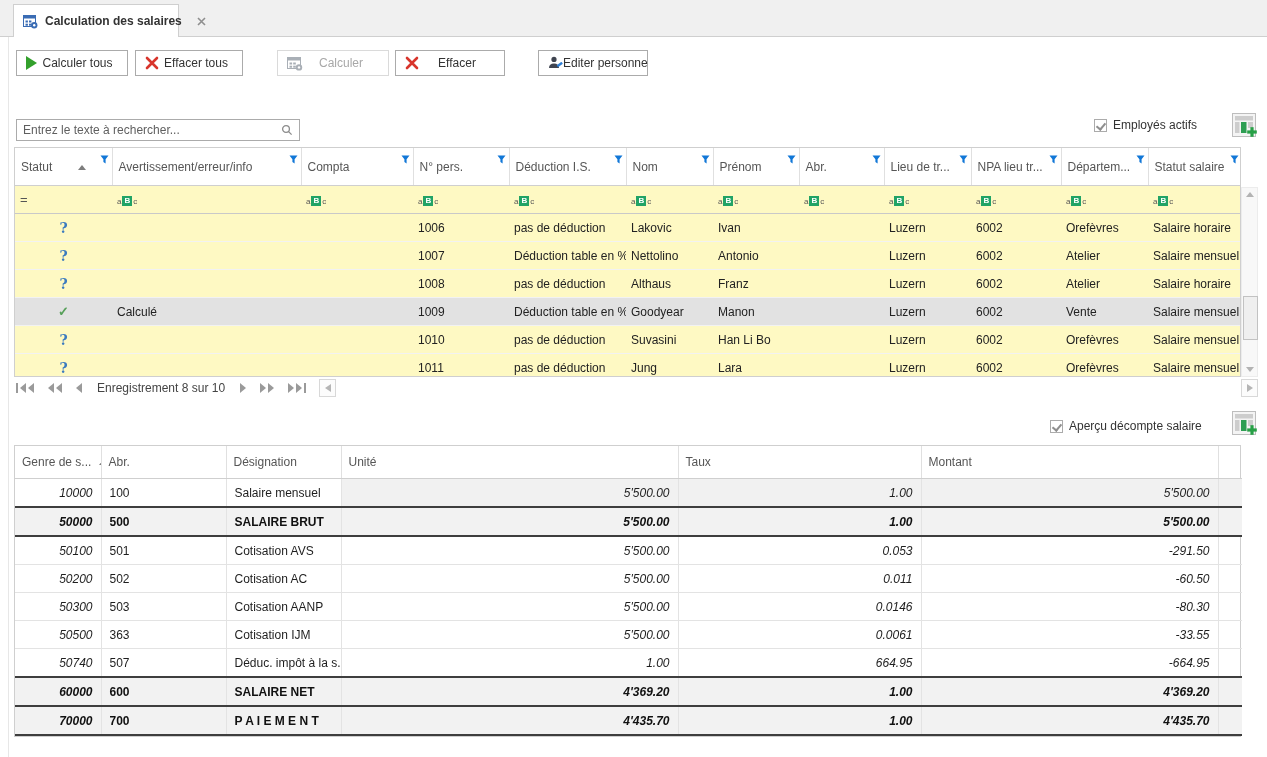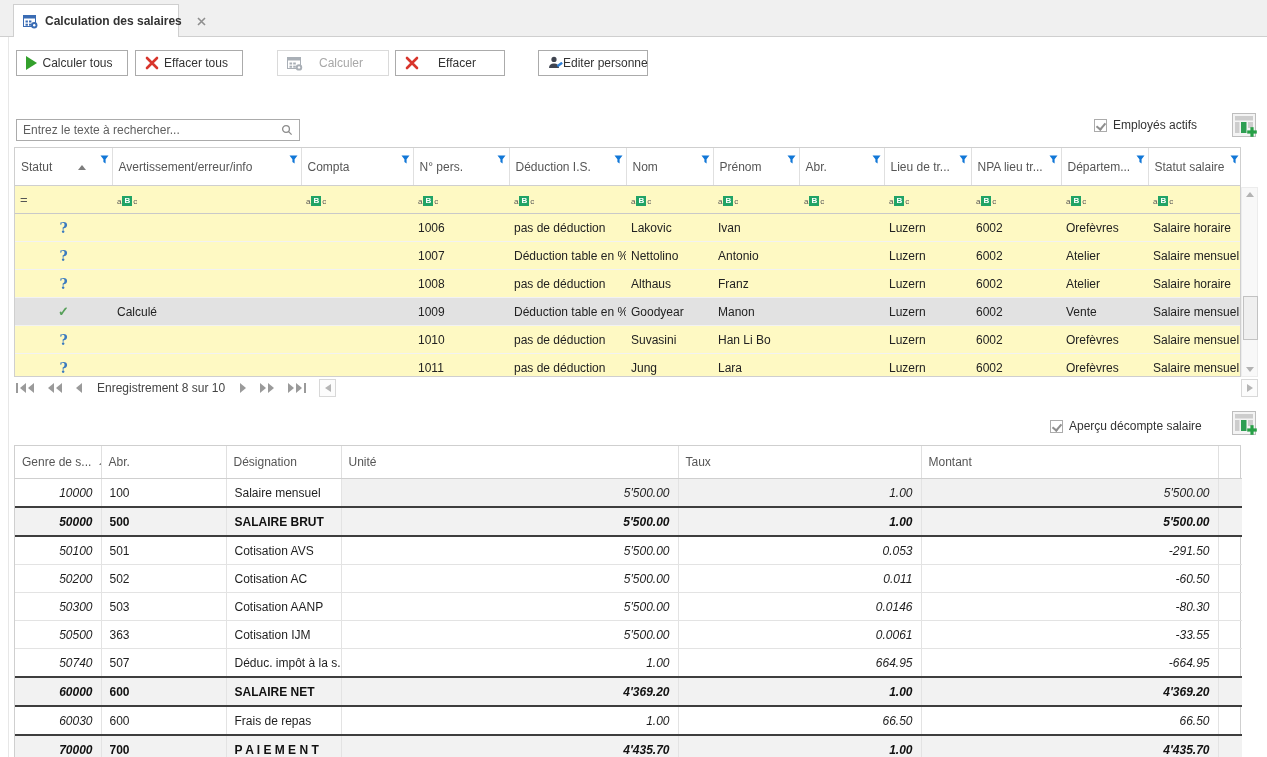--- a/index.html
+++ b/index.html
@@ -549,29 +549,20 @@
       </tr>
       <tr class="sum">
         <td class="num">60000</td>
         <td>600</td>
         <td>SALAIRE NET</td>
         <td class="num">4'369.20</td>
         <td class="num">1.00</td>
         <td class="num">4'369.20</td>
         <td></td>
       </tr>
-      <tr>
-        <td class="num">60030</td>
-        <td>600</td>
-        <td>Frais de repas</td>
-        <td class="num">1.00</td>
-        <td class="num">66.50</td>
-        <td class="num">66.50</td>
-        <td></td>
-      </tr>
       <tr class="sum">
         <td class="num">70000</td>
         <td>700</td>
         <td>P A I E M E N T</td>
         <td class="num">4'435.70</td>
         <td class="num">1.00</td>
         <td class="num">4'435.70</td>
         <td></td>
       </tr>
     </tbody>

